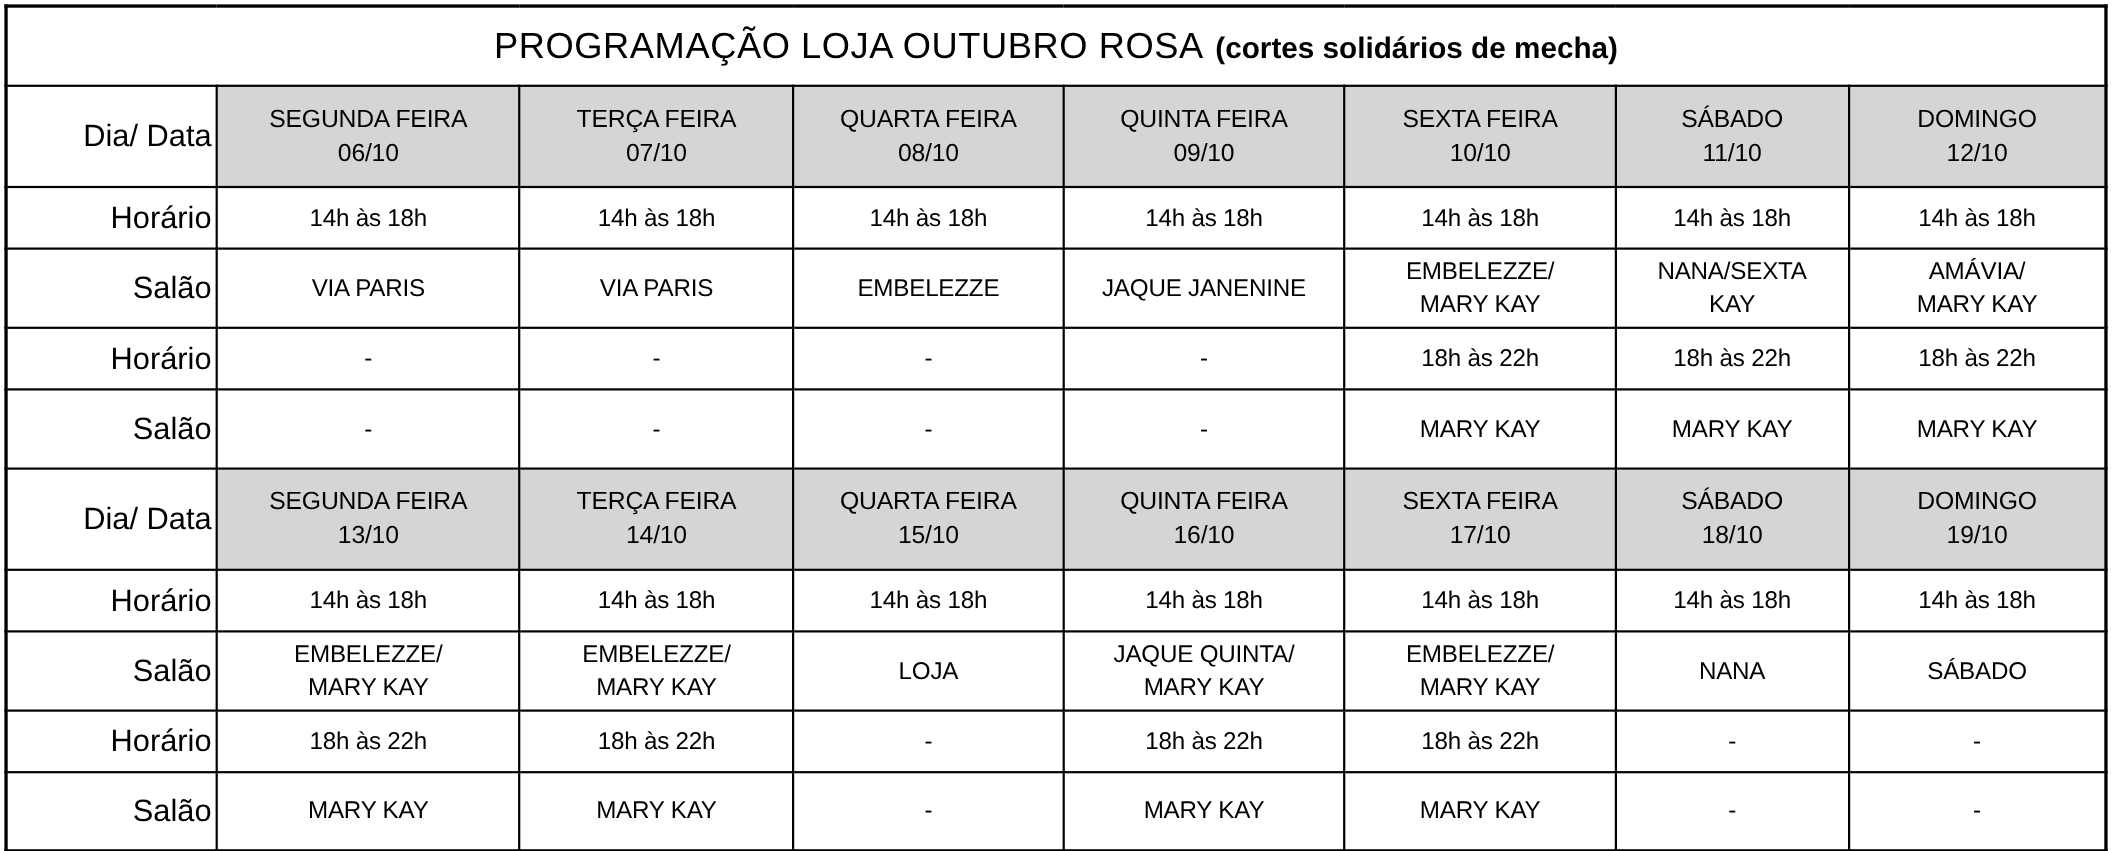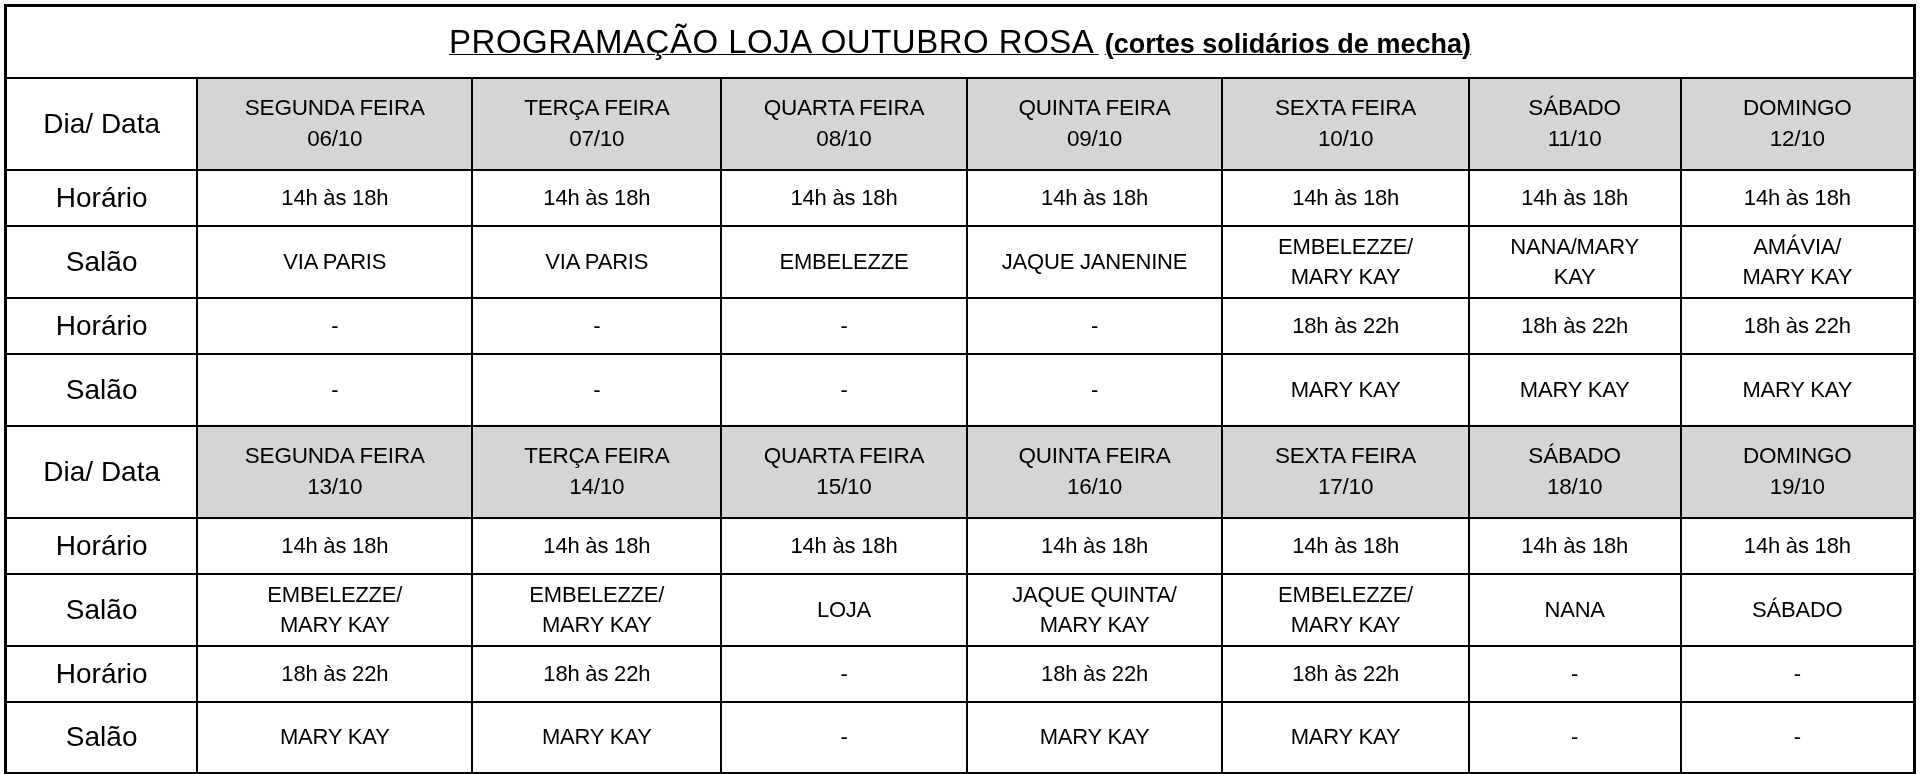--- a/index.html
+++ b/index.html
@@ -23,39 +23,39 @@
     table-layout: fixed;
     border: 3px solid #000000;
   }
   table.schedule td, table.schedule th {
     border: 2px solid #000000;
     padding: 2px 4px;
     vertical-align: middle;
     font-weight: normal;
     overflow: hidden;
   }
-  tr.title-row { height: 72px; text-decoration: underline; }
+  tr.title-row { height: 72px; }
   tr.title-row td {
     text-align: center;
     white-space: nowrap;
   }
   .t-main {
     font-size: 33px;
     letter-spacing: 0.5px;
   }
   .t-suffix {
     font-size: 27px;
     font-weight: bold;
     margin-left: 6px;
   }
   tr.day-header { height: 92px; }
   tr.time { height: 56px; }
   tr.salon { height: 72px; }
   th.row-label {
-    text-align: center;
+    text-align: right;
     padding-left: 13px;
     font-size: 28px;
     background: #ffffff;
   }
   td.cell {
     text-align: center;
     font-size: 22px;
     line-height: 1.35;
     white-space: pre-line;
     letter-spacing: -0.2px;
@@ -116,21 +116,21 @@
           <td class="cell">14h às 18h</td>
         </tr>
         <tr class="salon">
           <th class="row-label">Salão</th>
           <td class="cell">VIA PARIS</td>
           <td class="cell">VIA PARIS</td>
           <td class="cell">EMBELEZZE</td>
           <td class="cell">JAQUE JANENINE</td>
           <td class="cell">EMBELEZZE/
 MARY KAY</td>
-          <td class="cell">NANA/MARY
+          <td class="cell">NANA/SEXTA
 KAY</td>
           <td class="cell">AMÁVIA/
 MARY KAY</td>
         </tr>
         <tr class="time">
           <th class="row-label">Horário</th>
           <td class="cell">-</td>
           <td class="cell">-</td>
           <td class="cell">-</td>
           <td class="cell">-</td>

